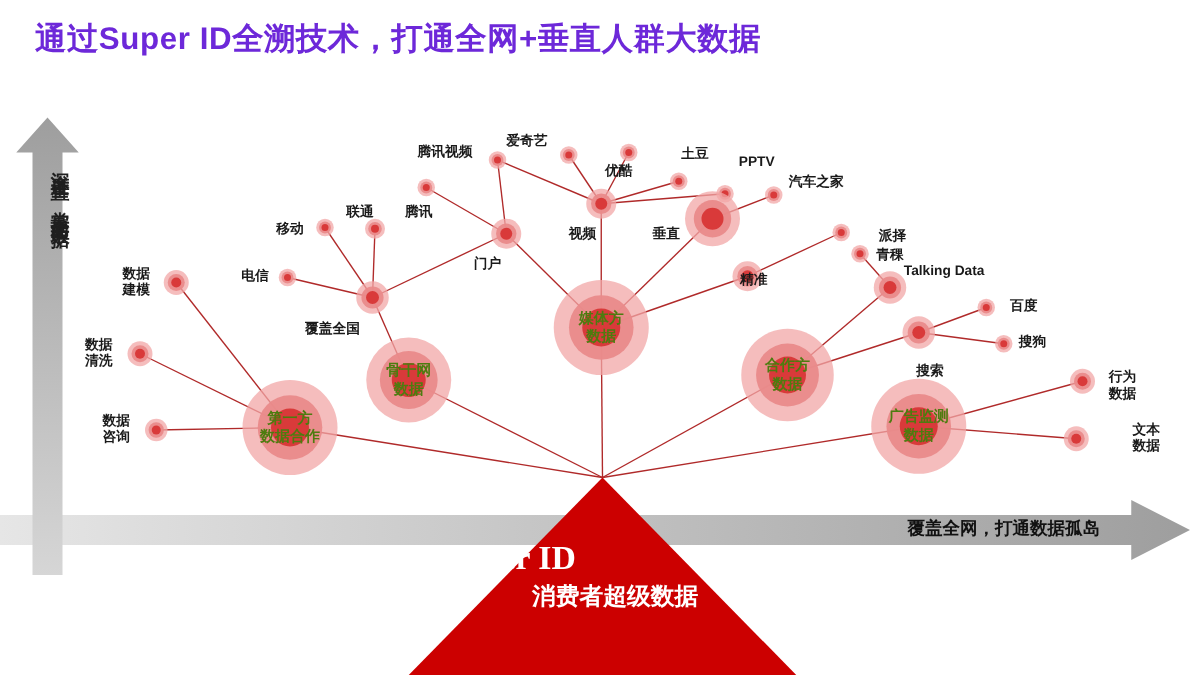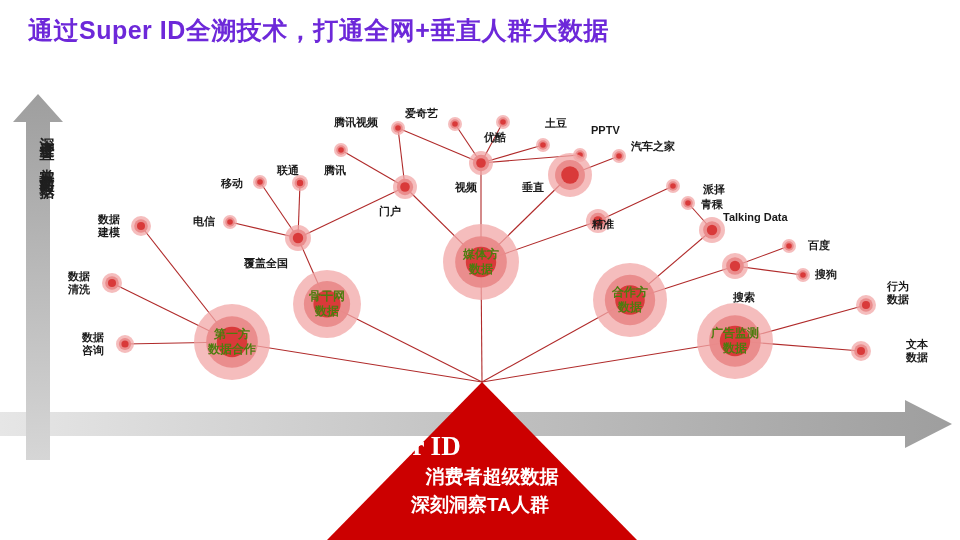--- a/index.html
+++ b/index.html
@@ -275,23 +275,23 @@
         </g>
       </g>
 
     <g>
       <polygon id="tri-shape" points="482,382 637,540 327,540" fill="#cc0000"></polygon>
     </g>
   </svg>
 
   <div class="tri-title">Super ID</div>
   <div class="tri-l1">消费者超级数据</div>
-  <div class="tri-l2">深刻洞察TA人群</div>
 
   <div class="v-axis-text">深度垂直-掌握全面数据</div>
+  <div class="h-axis-text">覆盖全网，打通数据孤岛</div>
 
   <div id="labels-layer">
       <div class="hub-label" style="left: 481px; top: 262px;">媒体方
 数据</div>
       <div class="hub-label" style="left: 232px; top: 342px;">第一方
 数据合作</div>
       <div class="hub-label" style="left: 327px; top: 304px;">骨干网
 数据</div>
       <div class="hub-label" style="left: 630px; top: 300px;">合作方
 数据</div>
@@ -317,19 +317,19 @@
       <div class="node-label" style="left: 324px; top: 164px;">腾讯</div>
       <div class="node-label" style="left: 277px; top: 164px;">联通</div>
       <div class="node-label" style="left: 221px; top: 177px;">移动</div>
       <div class="node-label" style="left: 193px; top: 215px;">电信</div>
       <div class="node-label" style="left: 98px; top: 213px;">数据
 建模</div>
       <div class="node-label" style="left: 68px; top: 270px;">数据
 清洗</div>
       <div class="node-label" style="left: 82px; top: 331px;">数据
 咨询</div>
-      <div class="node-label" style="left: 887px; top: 280px;">行为
+      <div class="node-label" style="left: 887px; top: 296px;">行为
 数据</div>
       <div class="node-label" style="left: 882px; top: 338px; margin-left: 24px;">文本
 数据</div>
     </div>
 
 </div>
 
 </body></html>

